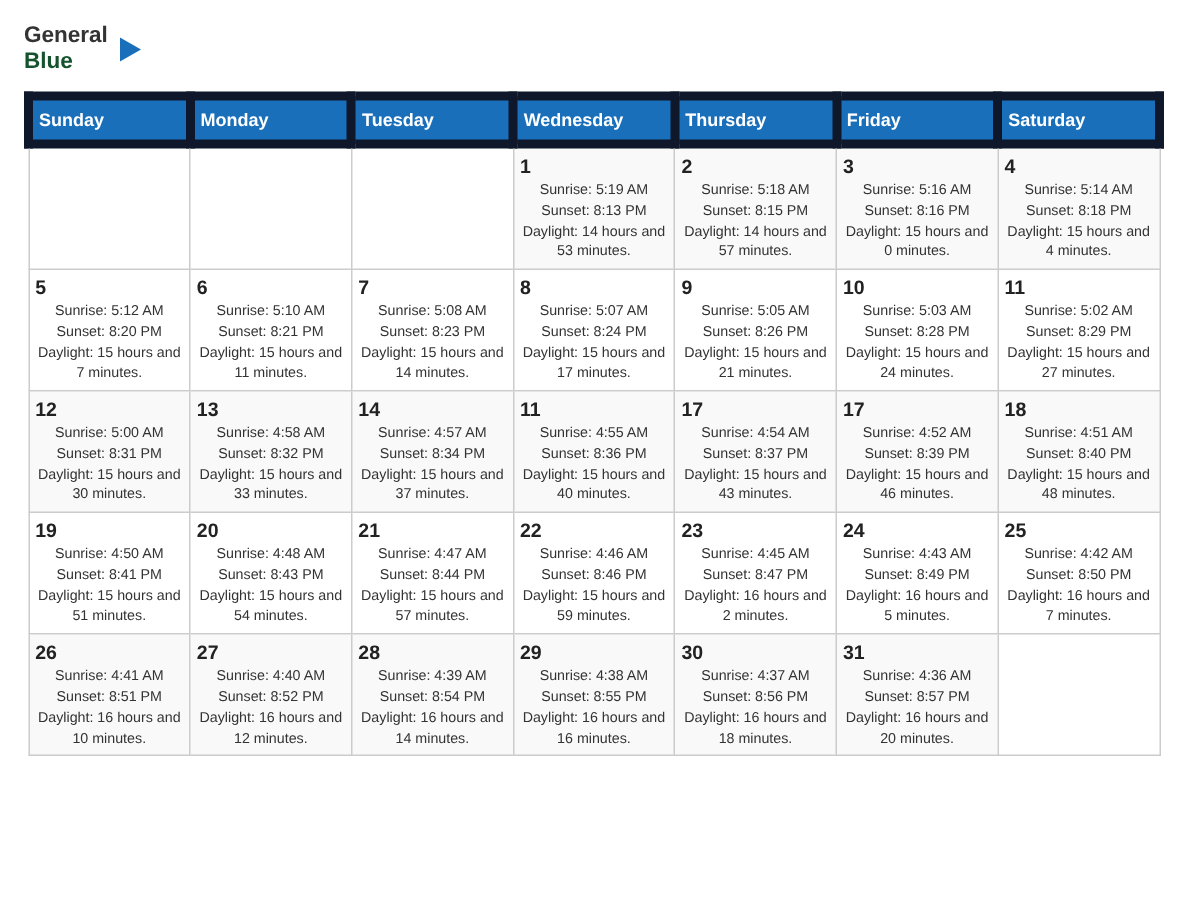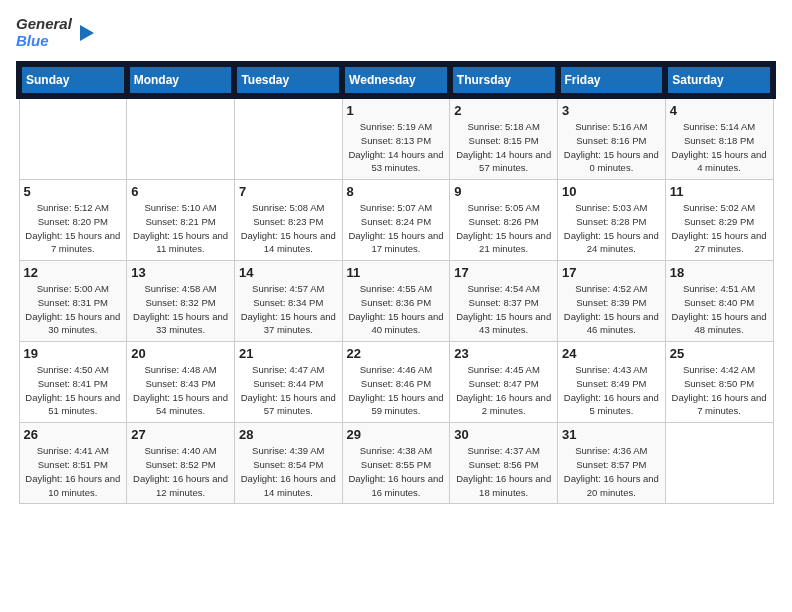--- a/index.html
+++ b/index.html
@@ -238,36 +238,35 @@
           <div class="day-info">Sunrise: 4:36 AM<br>Sunset: 8:57 PM<br>Daylight: 16 hours and 20 minutes.</div>
         </td>
         <td class="empty-cell"></td>
       </tr>
     </tbody>
 </table>
 
 <style>
   .logo {
     position: relative;
-    font-style: italic;
   }
   .logo-text-wrap {
     display: flex;
     flex-direction: column;
     line-height: 1.1;
   }
   .logo-text-general {
     font-size: 15px;
     font-weight: bold;
     color: #333;
   }
   .logo-text-blue {
     font-size: 15px;
     font-weight: bold;
-    color: #3b82f6;
+    color: #14532d;
   }
   .logo-arrow {
     display: inline-block;
     width: 0;
     height: 0;
     border-top: 8px solid transparent;
     border-bottom: 8px solid transparent;
     border-left: 14px solid #1a6fba;
     margin-left: 4px;
     align-self: center;

